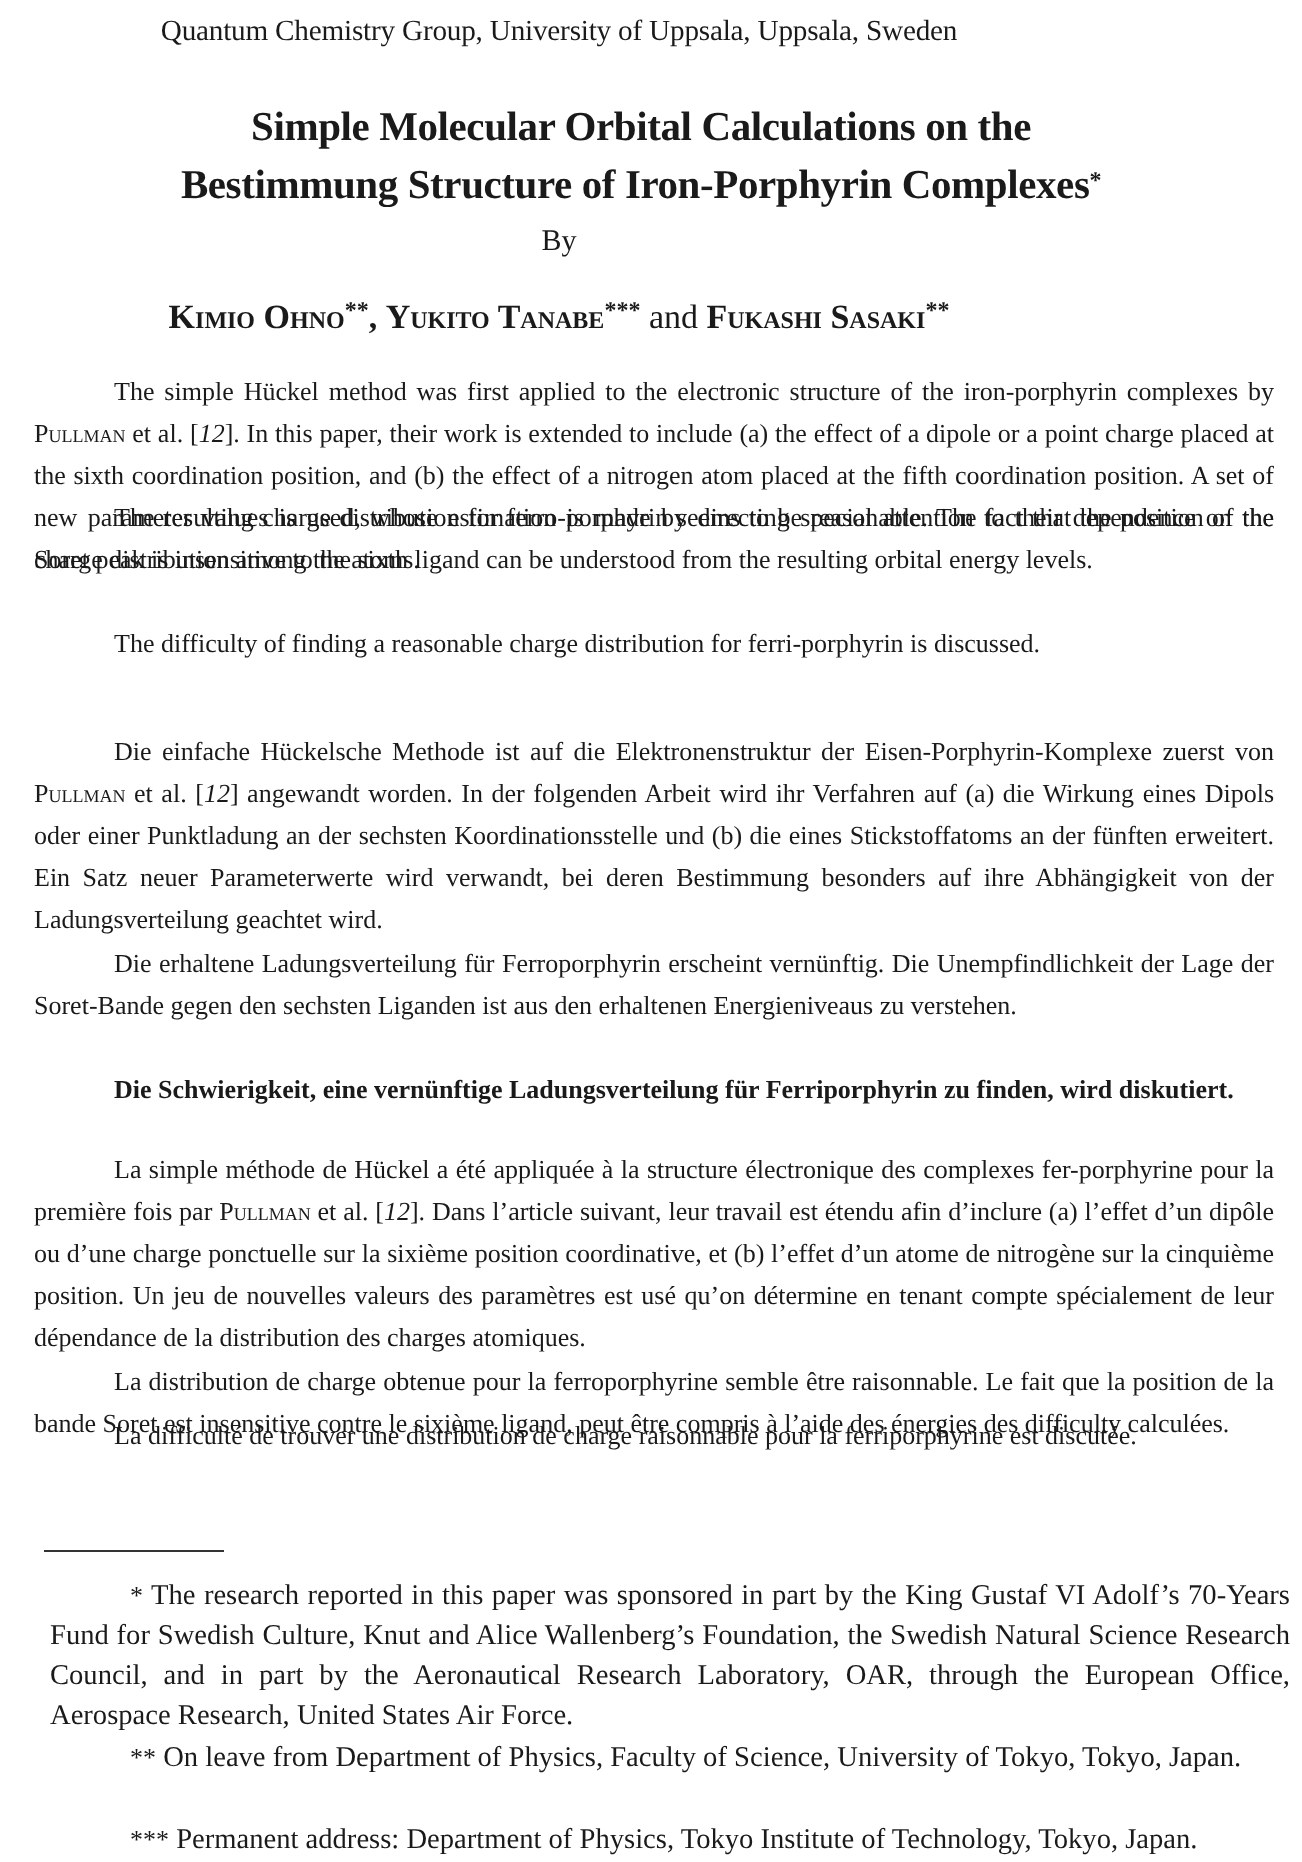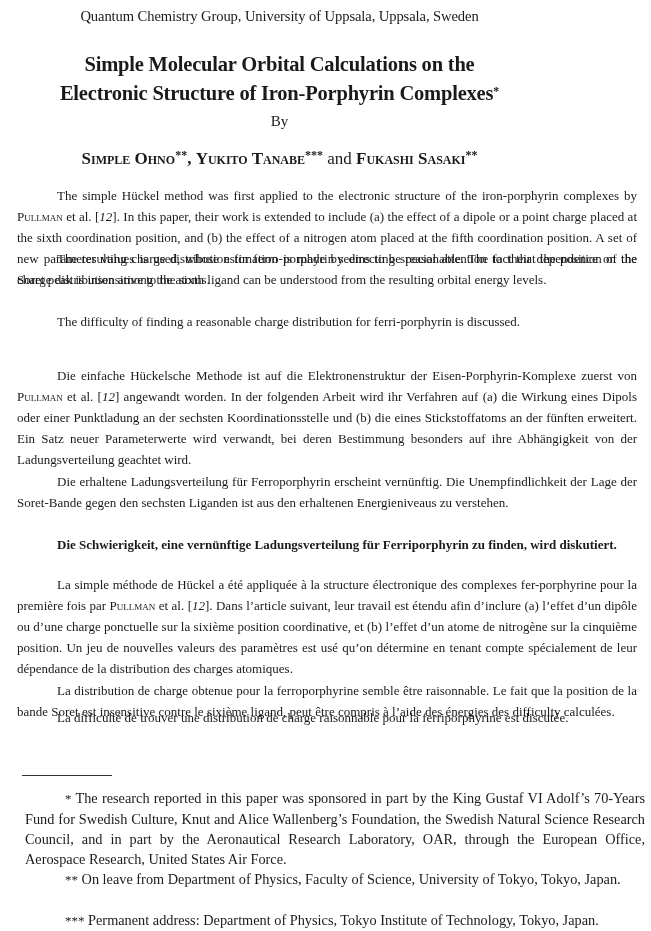--- a/index.html
+++ b/index.html
@@ -1,20 +1,20 @@
 <!DOCTYPE html>
 <html><head>
 <meta charset="utf-8">
 <style>
   html, body { margin: 0; padding: 0; background: #ffffff; }
   body { width: 651px; height: 931px; position: relative; overflow: hidden; color: #1a1a1a;
          font-family: "Liberation Serif", "DejaVu Serif", serif; }
   .center { position: absolute; left: 0; width: 559px; text-align: center; }
   .affil { top: 8px; font-size: 14.6px; letter-spacing: -0.1px; }
-  .title { font-weight: bold; font-size: 20.5px; letter-spacing: -0.2px; }
+  .title { font-weight: bold; font-size: 20.5px; letter-spacing: -0.2px; margin-left: 41px; }
   .t1 { top: 53px; }
   .t2 { top: 82px; }
   .by { top: 113px; font-size: 15px; }
   .authors { top: 148px; font-size: 17px; font-weight: bold; }
   .authors .plain { font-weight: normal; }
   .sc { font-variant: small-caps; }
   .star { font-size: 12px; vertical-align: 5px; font-weight: bold; }
   .para { position: absolute; left: 17px; width: 620px; font-size: 13px; line-height: 21px;
           text-align: justify; text-indent: 40px; margin: 0; hyphens: none; }
   .p-en1 { top: 185px; }
@@ -34,26 +34,26 @@
   .fn2 { top: 861px; }
   .fn3 { top: 902px; }
   .fnstar { font-size: 13px; }
 </style>
 </head>
 <body>
 
 <div class="center affil">Quantum Chemistry Group, University of Uppsala, Uppsala, Sweden</div>
 
 <div class="center title t1">Simple Molecular Orbital Calculations on the</div>
-<div class="center title t2"><span>Electronic Structure of Iron-Porphyrin Complexes</span><span class="star">*</span></div>
+<div class="center title t2"><span>Bestimmung Structure of Iron-Porphyrin Complexes</span><span class="star">*</span></div>
 
 <div class="center by">By</div>
 
 <div class="center authors">
-  <span class="sc">Simple Ohno</span><span class="star">**</span><span>, </span><span class="sc">Yukito Tanabe</span><span class="star">***</span><span class="plain"> and </span><span class="sc">Fukashi Sasaki</span><span class="star">**</span>
+  <span class="sc">Kimio Ohno</span><span class="star">**</span><span>, </span><span class="sc">Yukito Tanabe</span><span class="star">***</span><span class="plain"> and </span><span class="sc">Fukashi Sasaki</span><span class="star">**</span>
 </div>
 
 <p class="para p-en1"><span>The simple Hückel method was first applied to the electronic structure of the iron-porphyrin complexes by </span><span class="sc">Pullman</span><span> et al. [</span><span class="ital">12</span><span>]. In this paper, their work is extended to include (a) the effect of a dipole or a point charge placed at the sixth coordination position, and (b) the effect of a nitrogen atom placed at the fifth coordination position. A set of new parameter values is used, whose estimation is made by directing special attention to their dependence on the charge distribution among the atoms.</span></p>
 <p class="para p-en2">The resulting charge distribution for ferro-porphyrin seems to be reasonable. The fact that the position of the Soret peak is insensitive to the sixth ligand can be understood from the resulting orbital energy levels.</p>
 <p class="para p-en3">The difficulty of finding a reasonable charge distribution for ferri-porphyrin is discussed.</p>
 
 <p class="para p-de1"><span>Die einfache Hückelsche Methode ist auf die Elektronenstruktur der Eisen-Porphyrin-Komplexe zuerst von </span><span class="sc">Pullman</span><span> et al. [</span><span class="ital">12</span><span>] angewandt worden. In der folgenden Arbeit wird ihr Verfahren auf (a) die Wirkung eines Dipols oder einer Punktladung an der sechsten Koordinationsstelle und (b) die eines Stickstoffatoms an der fünften erweitert. Ein Satz neuer Parameterwerte wird verwandt, bei deren Bestimmung besonders auf ihre Abhängigkeit von der Ladungsverteilung geachtet wird.</span></p>
 <p class="para p-de2">Die erhaltene Ladungsverteilung für Ferroporphyrin erscheint vernünftig. Die Unempfindlichkeit der Lage der Soret-Bande gegen den sechsten Liganden ist aus den erhaltenen Energieniveaus zu verstehen.</p>
 <p class="para p-de3">Die Schwierigkeit, eine vernünftige Ladungsverteilung für Ferriporphyrin zu finden, wird diskutiert.</p>
 

